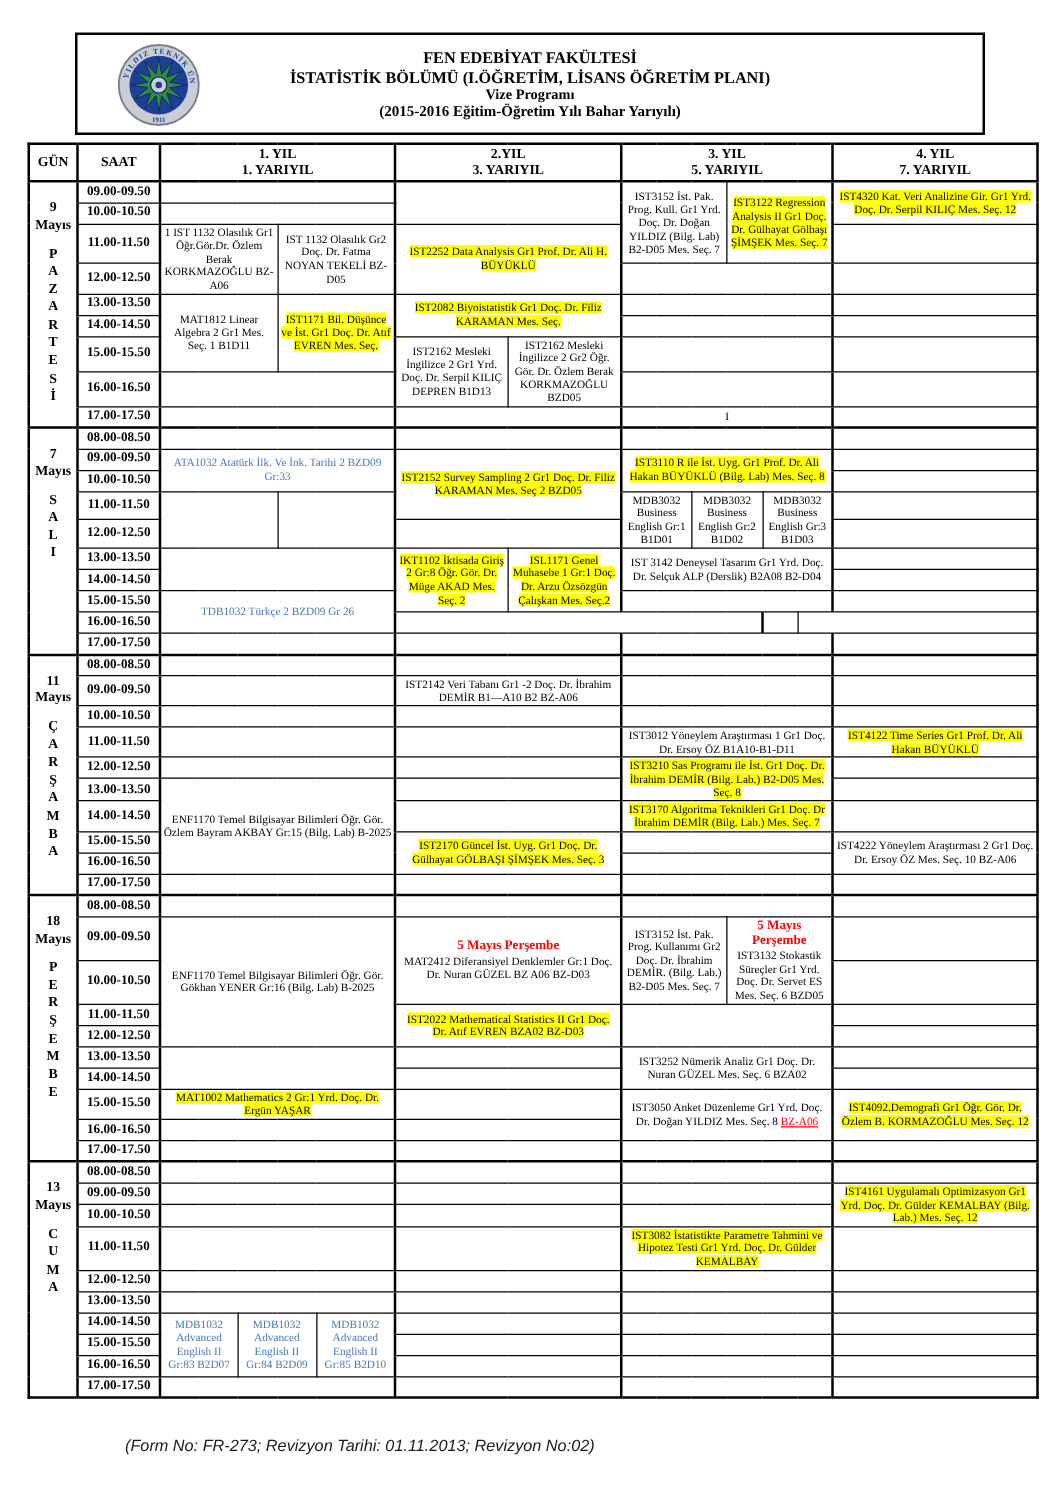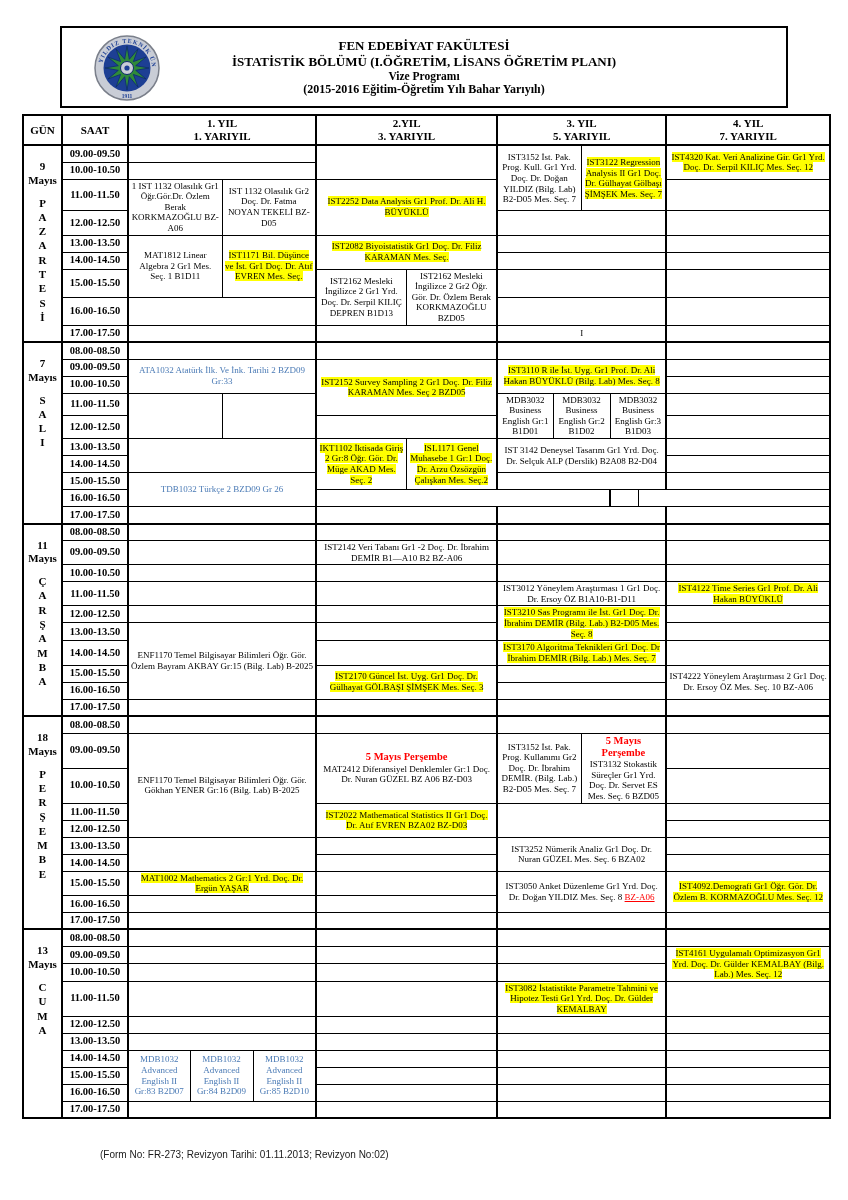--- a/index.html
+++ b/index.html
@@ -14,21 +14,21 @@
   .lb{border-left:2px solid #000;}
   .rt{border-top:2px solid #000;}
   td.saat{font-weight:bold;font-size:10.5px;white-space:nowrap;height:17px;}
   td.gun{font-weight:bold;font-size:11px;vertical-align:top;padding-top:14px;}
   .date{white-space:pre-line;margin-bottom:8px;line-height:1.25;}
   .letters{white-space:pre-line;line-height:1.3;}
   .hl{background:#ffff00;}
   .blue{color:#4a7ab5;}
   .red{color:#ff0000;font-weight:bold;font-size:10.5px;}
   .redtxt{color:#ff0000;text-decoration:underline;}
-  .footer{margin:30px 0 0 100px;font-family:"Liberation Sans",sans-serif;font-size:10px;color:#1a1a1a;}
+  .footer{margin:30px 0 0 100px;font-family:"Liberation Sans",sans-serif;font-style:italic;font-size:13px;color:#1a1a1a;}
 </style>
 </head>
 <body>
 
 <div class="sheet">
 
   <div class="header-box">
     <div class="logo">
       <svg width="66" height="66" viewBox="0 0 66 66">
         <circle cx="33" cy="33" r="32" fill="#c9cdd6" stroke="#7a7f8a" stroke-width="1.5"></circle>

